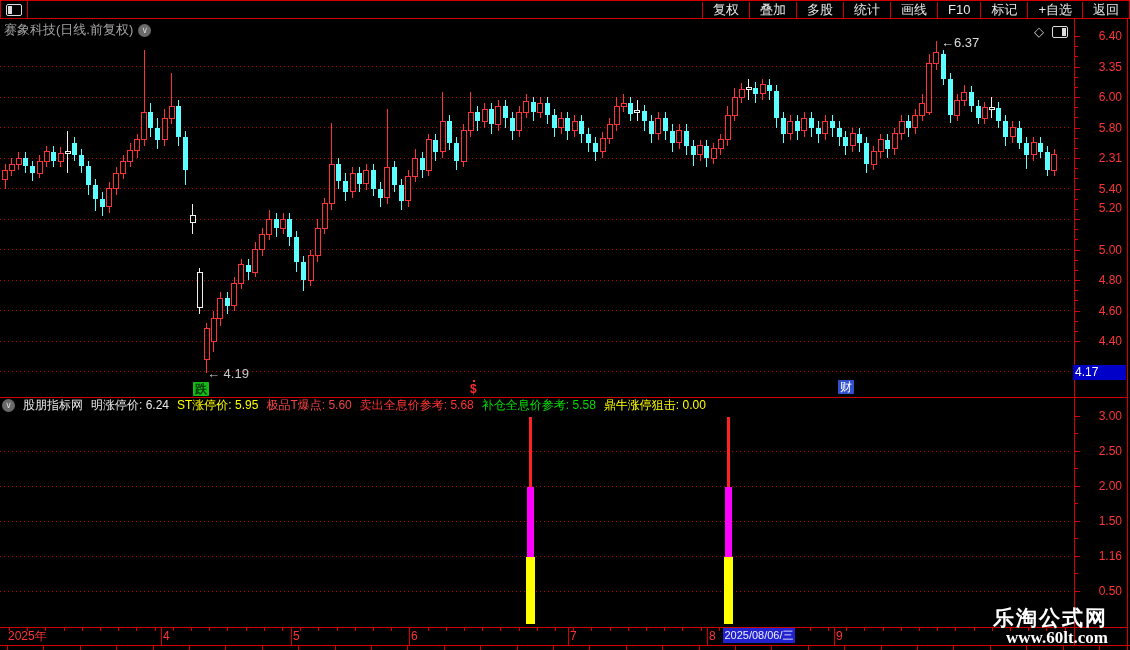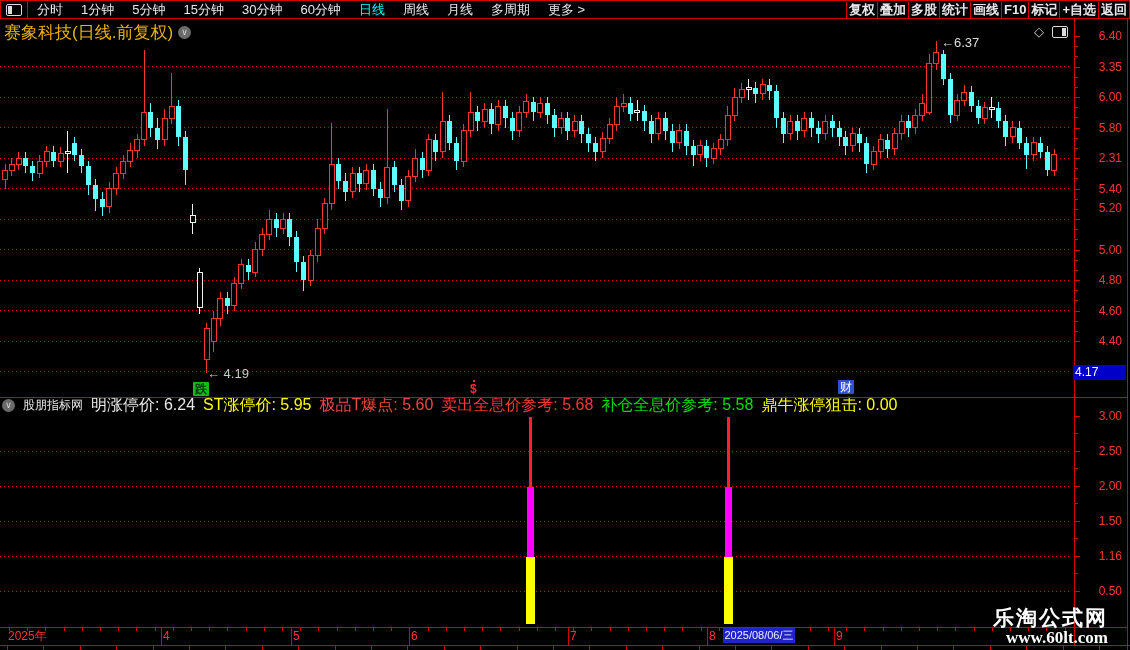--- a/index.html
+++ b/index.html
@@ -9,75 +9,62 @@
   #topbar{position:absolute;left:0;top:0;width:1128px;height:17px;border:1px solid #d40000;
           display:flex;align-items:center;background:#000;z-index:20;}
   #tb-icon{width:26px;height:17px;border-right:1px solid #d40000;display:flex;align-items:center;justify-content:center;flex:0 0 auto;}
   .tb-glyph{width:14px;height:10px;border:1px solid #dcdcdc;border-radius:2px;position:relative;}
   .tb-glyph.left::after{content:"";position:absolute;left:1px;top:1px;bottom:1px;width:4px;background:#dcdcdc;}
   .tb-glyph.right::after{content:"";position:absolute;right:1px;top:1px;bottom:1px;width:4px;background:#dcdcdc;}
   #tb-left{display:flex;}
   .tb-item{color:#e8e8e8;font-size:13px;padding:0 9px;line-height:16px;white-space:nowrap;cursor:default;}
   .tb-item.active{color:#00ffff;}
   #tb-right{margin-left:auto;display:flex;}
-  .tb-item.rt{border-left:1px solid #d40000;padding:0 2px;font-weight:bold;}
+  .tb-item.rt{border-left:1px solid #d40000;padding:0 10px;}
   
   #titlebar{position:absolute;left:4px;top:21px;display:flex;align-items:center;gap:5px;z-index:6;}
-  #title{color:#eab308;font-size:17px;}
+  #title{color:#a3a3a3;font-size:13px;}
   .dd-icon{width:13px;height:13px;border-radius:50%;background:#6a6a6a;color:#d8d8d8;
            font-size:9px;line-height:12px;text-align:center;}
   #corner-icons{position:absolute;left:1034px;top:25px;display:flex;align-items:center;gap:8px;z-index:6;}
   .diamond{color:#cfcfcf;font-size:13px;line-height:13px;}
   
   #main-svg{position:absolute;left:0;top:20px;z-index:1;}
   #sub-svg{position:absolute;left:0;top:397px;z-index:1;}
   .hline{position:absolute;background:#d40000;z-index:8;}
   .tick{position:absolute;background:#d40000;z-index:9;}
   .price-label{position:absolute;left:1078px;width:44px;text-align:right;color:#ff3434;
                font-size:12px;line-height:14px;z-index:9;}
   .price-label.cur{left:1073px;width:51px;text-align:left;padding-left:2px;color:#ffffff;background:#0000c8;height:15px;line-height:15px;}
   .xlab{position:absolute;top:629px;color:#ff3434;font-size:12px;line-height:14px;z-index:9;}
   #datebox{position:absolute;left:723px;top:628px;width:72px;height:15px;background:#2121cd;
            color:#eeeeff;font-size:11px;line-height:15px;text-align:center;z-index:10;}
   
   #ind-row{position:absolute;left:2px;top:398px;height:15px;display:flex;align-items:center;gap:8px;z-index:6;white-space:nowrap;}
   #ind-row .src{color:#e8e8e8;font-size:12px;}
-  .ind-field{font-size:16px;}
+  .ind-field{font-size:12px;}
   
   .badge{position:absolute;z-index:7;font-size:12px;height:14px;line-height:14px;padding:0 2px;border-radius:1px;}
   #badge-die{left:193px;top:382px;background:#14bb14;color:#04350a;font-weight:bold;}
   #badge-cai{left:838px;top:380px;background:#3050d0;color:#ffffff;}
   #badge-dollar{left:470px;top:382px;color:#ff2a2a;font-weight:bold;background:none;padding:0;}
   #badge-dollar::before{content:"";position:absolute;left:3px;top:-2px;width:2px;height:2px;background:#ff2a2a;}
   
   #wm{position:absolute;right:22px;bottom:3px;text-align:right;z-index:30;color:#ffffff;
       font-family:"Liberation Serif","DejaVu Serif",serif;font-weight:bold;}
   #wm .l1{font-size:21px;letter-spacing:2px;line-height:22px;}
   #wm .l2{font-size:17px;line-height:18px;}
 </style>
 </head>
 <body>
 
 <div id="topbar">
   <div id="tb-icon">
     <div class="tb-glyph left"></div>
   </div>
-  <div id="tb-left">
-      <span class="tb-item">分时</span>
-      <span class="tb-item">1分钟</span>
-      <span class="tb-item">5分钟</span>
-      <span class="tb-item">15分钟</span>
-      <span class="tb-item">30分钟</span>
-      <span class="tb-item">60分钟</span>
-      <span class="tb-item active">日线</span>
-      <span class="tb-item">周线</span>
-      <span class="tb-item">月线</span>
-      <span class="tb-item">多周期</span>
-      <span class="tb-item">更多 &gt;</span>
-    </div>
   <div id="tb-right">
       <span class="tb-item rt">复权</span>
       <span class="tb-item rt">叠加</span>
       <span class="tb-item rt">多股</span>
       <span class="tb-item rt">统计</span>
       <span class="tb-item rt">画线</span>
       <span class="tb-item rt">F10</span>
       <span class="tb-item rt">标记</span>
       <span class="tb-item rt">+自选</span>
       <span class="tb-item rt">返回</span>

